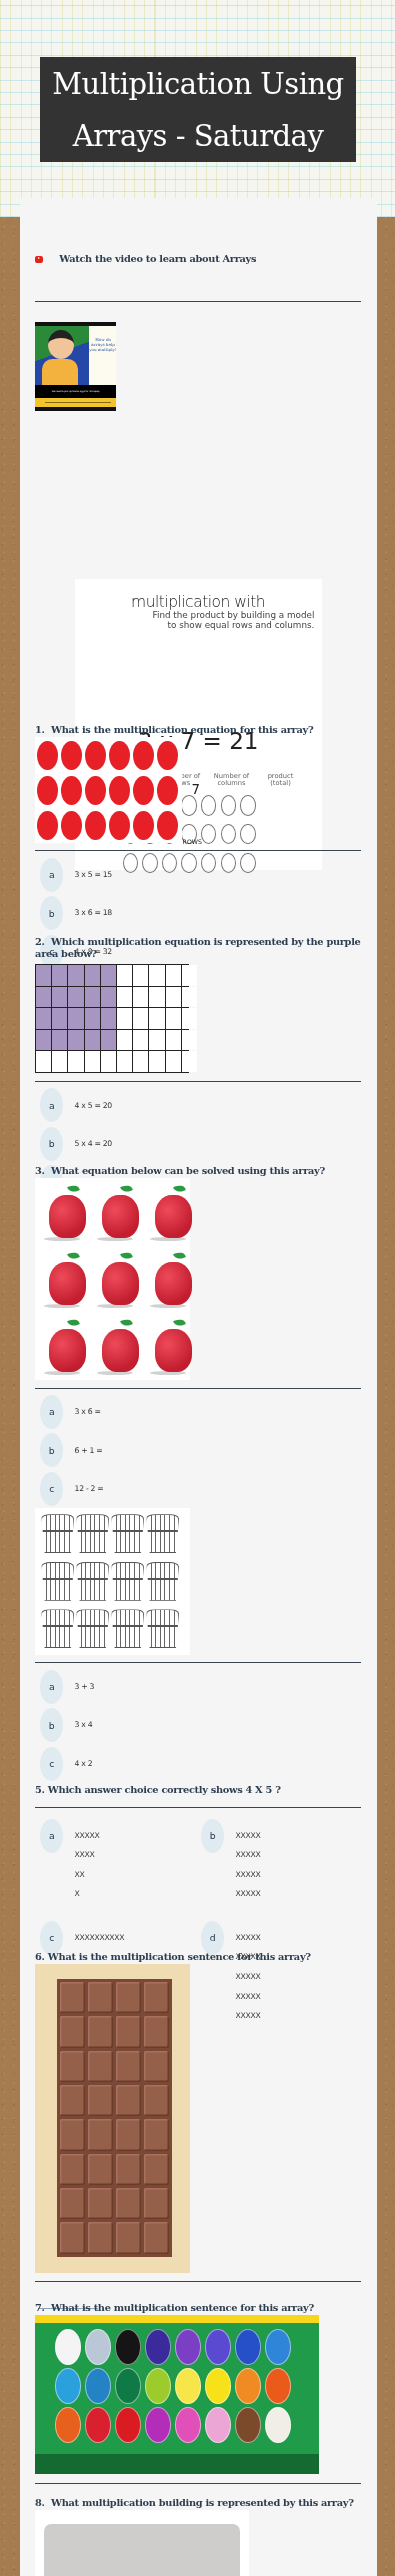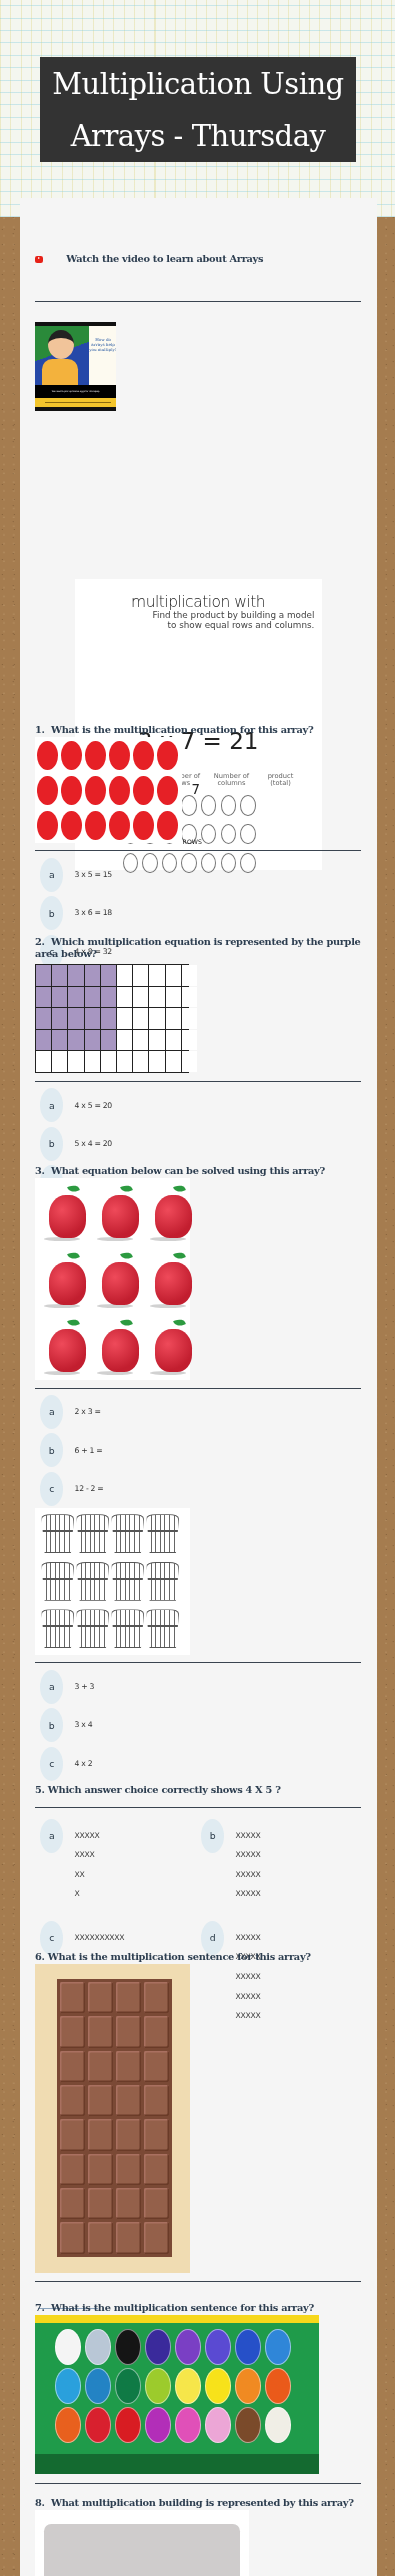--- a/index.html
+++ b/index.html
@@ -38,21 +38,21 @@
   }
   .inner { position: absolute; left: 15.5px; width: 326px; }
   .heading {
     font-family: "DejaVu Serif", serif;
     font-weight: bold;
     color: #2d3e50;
     font-size: 9.8px; line-height: 12.4px;
     letter-spacing: -0.3px;
   }
   .rule { height: 0.5px; background: #3a4450; width: 326px; }
-  .video-row { display: flex; align-items: center; gap: 23px; }
+  .video-row { display: flex; align-items: center; gap: 16px; }
   .yt-icon {
     width: 8.2px; height: 7.2px; border-radius: 2.1px; background: #e62117;
     position: relative; flex-shrink: 0;
   }
   .yt-icon::after {
     content: ""; position: absolute; left: 3.1px; top: 1.8px;
     border-left: 2.6px solid #fff; border-top: 1.8px solid transparent; border-bottom: 1.8px solid transparent;
   }
   .thumb {
     width: 81px; height: 89px; background: #111; position: relative; overflow: hidden;
@@ -116,21 +116,21 @@
   .paint-grid span { width: 26px; height: 36px; border-radius: 50%; display: block; border: 1px solid rgba(255,255,255,0.5); }
   .paints .base { position: absolute; left: 0; bottom: 0; width: 284px; height: 20.6px; background: #146a30; }
   .eggs { width: 214px; height: 224px; background: #fff; position: relative; }
   .carton-lid { position: absolute; left: 9.3px; top: 13.4px; width: 196px; height: 98px; background: #cfcccc; border-radius: 7.2px; }
 </style>
 </head>
 <body>
 
 <div class="header-band">
   <div class="title-box">
-    <span>Multiplication Using Arrays - Thursday</span>
+    <span>Multiplication Using Arrays - Saturday</span>
   </div>
 </div>
 
 <div class="card">
 
   <div class="inner" style="top:55px;">
     <div class="video-row">
       <span class="yt-icon"></span>
       <span class="heading">Watch the video to learn about Arrays</span>
     </div>
@@ -352,21 +352,21 @@
       <div class="apple">
           <span class="shadow"></span>
           <span class="body"></span>
           <span class="leaf"></span>
         </div>
     </div>
     <div class="rule" style="margin-top:7.2px;"></div>
     <div class="answers" style="margin-top:12.4px;">
       <div class="answer">
           <span class="badge">a</span>
-          <span class="answer-text">2 x 3 =</span>
+          <span class="answer-text">3 x 6 =</span>
         </div>
       <div class="answer">
           <span class="badge">b</span>
           <span class="answer-text">6 + 1 =</span>
         </div>
       <div class="answer">
           <span class="badge">c</span>
           <span class="answer-text">12 - 2 =</span>
         </div>
     </div>

